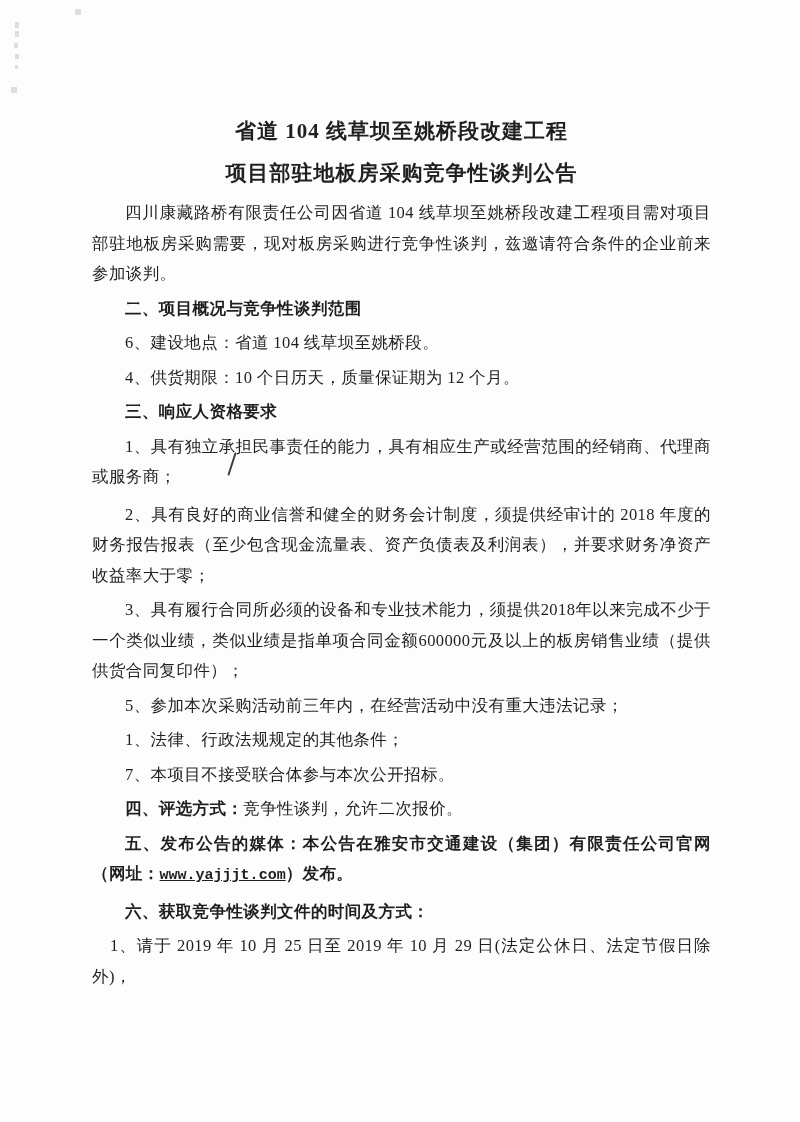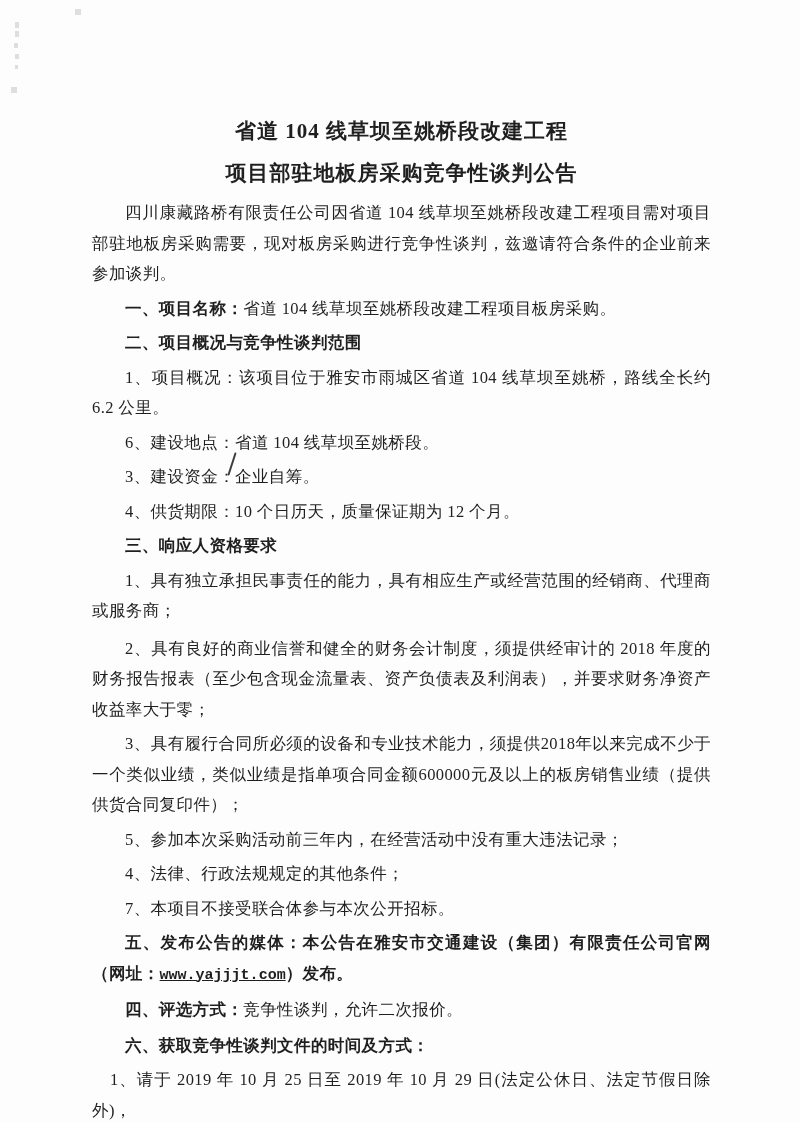--- a/index.html
+++ b/index.html
@@ -87,41 +87,38 @@
 
   <div class="doc">
 
     <div class="title">省道 104 线草坝至姚桥段改建工程</div>
     <div class="title title2">项目部驻地板房采购竞争性谈判公告</div>
 
     <div class="body-text">
 
       <p>四川康藏路桥有限责任公司因省道 104 线草坝至姚桥段改建工程项目需对项目部驻地板房采购需要，现对板房采购进行竞争性谈判，兹邀请符合条件的企业前来参加谈判。</p>
 
-      <p class="mt2"><span class="bold">一、项目名称：</span><span>省道 104 线草坝至姚桥段改建工程项目板房采购。</span></p>
 
       <p class="bold">二、项目概况与竞争性谈判范围</p>
 
-      <p class="mt3">1、项目概况：该项目位于雅安市雨城区省道 104 线草坝至姚桥，路线全长约 6.2 公里。</p>
       <p class="mt3">6、建设地点：省道 104 线草坝至姚桥段。</p>
-      <p class="mt2">3、建设资金：企业自筹。</p>
       <p class="mt3">4、供货期限：10 个日历天，质量保证期为 12 个月。</p>
 
       <p class="bold">三、响应人资格要求</p>
 
       <p>1、具有独立承担民事责任的能力，具有相应生产或经营范围的经销商、代理商或服务商；</p>
       <p class="mt7">2、具有良好的商业信誉和健全的财务会计制度，须提供经审计的 2018 年度的财务报告报表（至少包含现金流量表、资产负债表及利润表），并要求财务净资产收益率大于零；</p>
       <p>3、具有履行合同所必须的设备和专业技术能力，须提供2018年以来完成不少于一个类似业绩，类似业绩是指单项合同金额600000元及以上的板房销售业绩（提供供货合同复印件）；</p>
       <p class="mt3">5、参加本次采购活动前三年内，在经营活动中没有重大违法记录；</p>
-      <p>4、法律、行政法规规定的其他条件；</p>
+      <p>1、法律、行政法规规定的其他条件；</p>
       <p>7、本项目不接受联合体参与本次公开招标。</p>
 
+      <p><span class="bold">四、评选方式：</span><span>竞争性谈判，允许二次报价。</span></p>
+
       <p><span class="bold">五、发布公告的媒体：</span><span class="bold">本公告在雅安市交通建设（集团）有限责任公司官网（网址：</span><span class="url">www.yajjjt.com</span><span class="bold">）发布。</span></p>
-
-      <p><span class="bold">四、评选方式：</span><span>竞争性谈判，允许二次报价。</span></p>
 
       <p class="bold mt5">六、获取竞争性谈判文件的时间及方式：</p>
 
       <p class="last-item">1、请于 2019 年 10 月 25 日至 2019 年 10 月 29 日(法定公休日、法定节假日除外)，</p>
 
     </div>
   </div>
 </div>
 
 </body></html>

